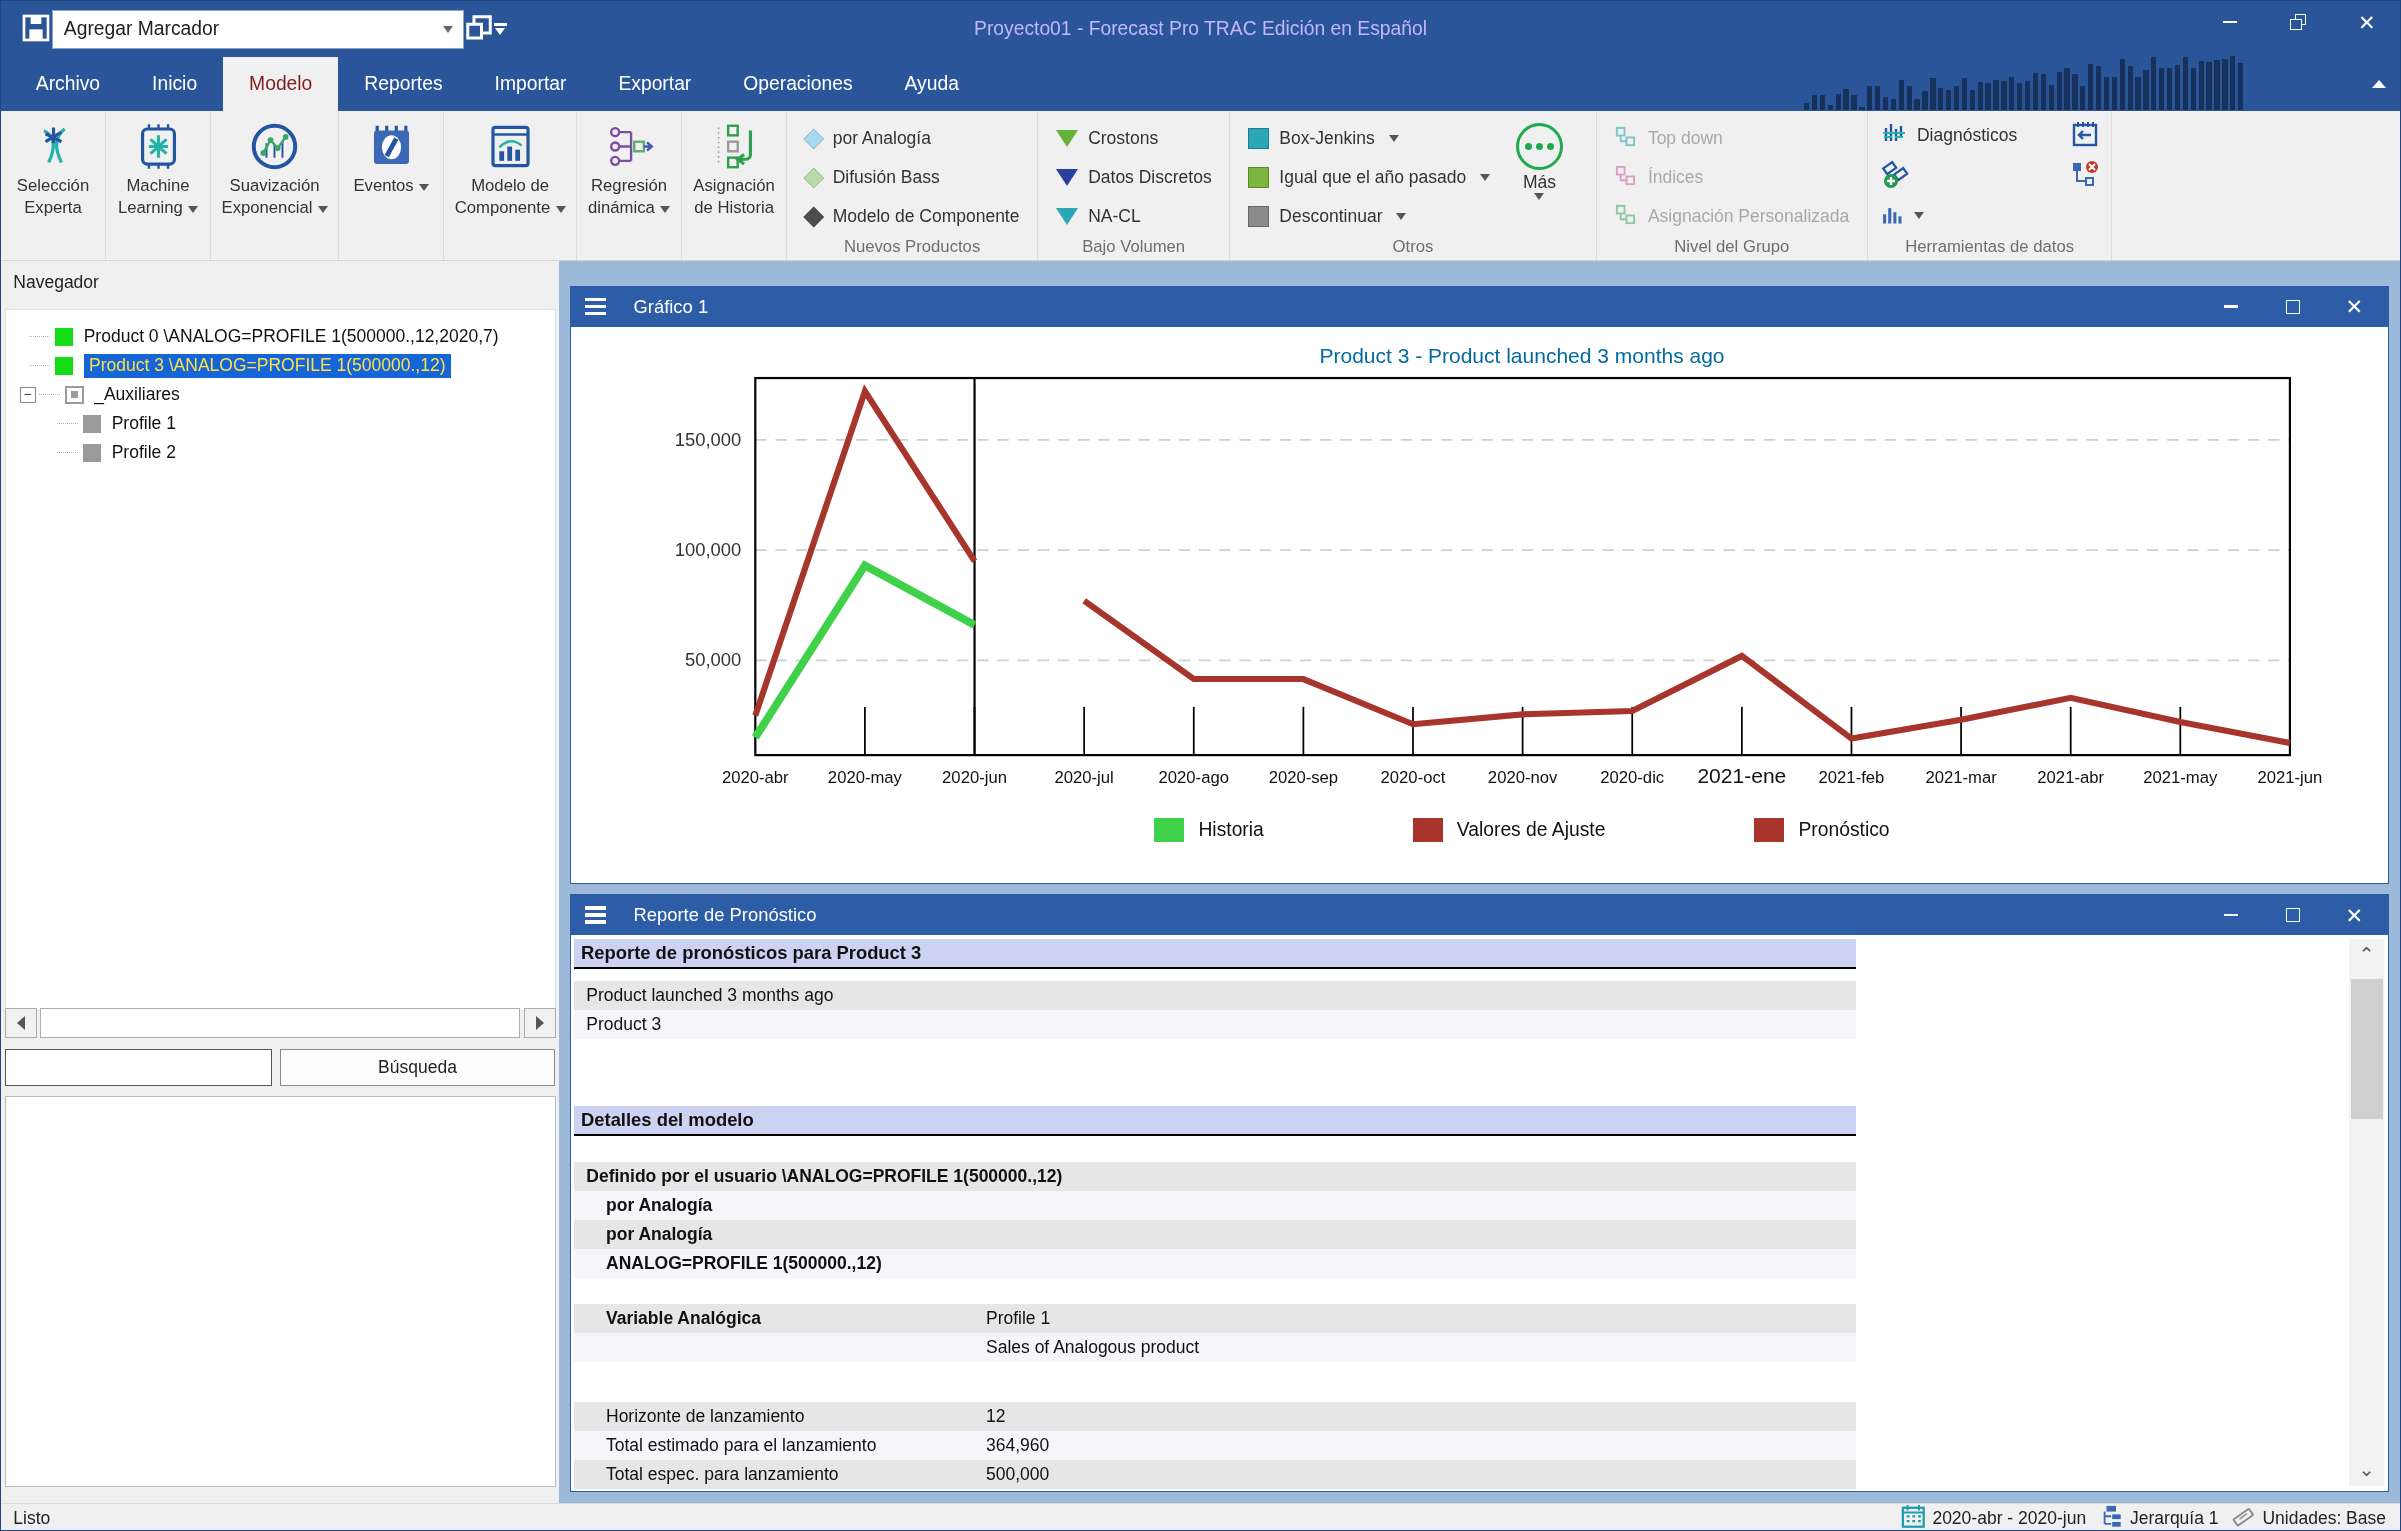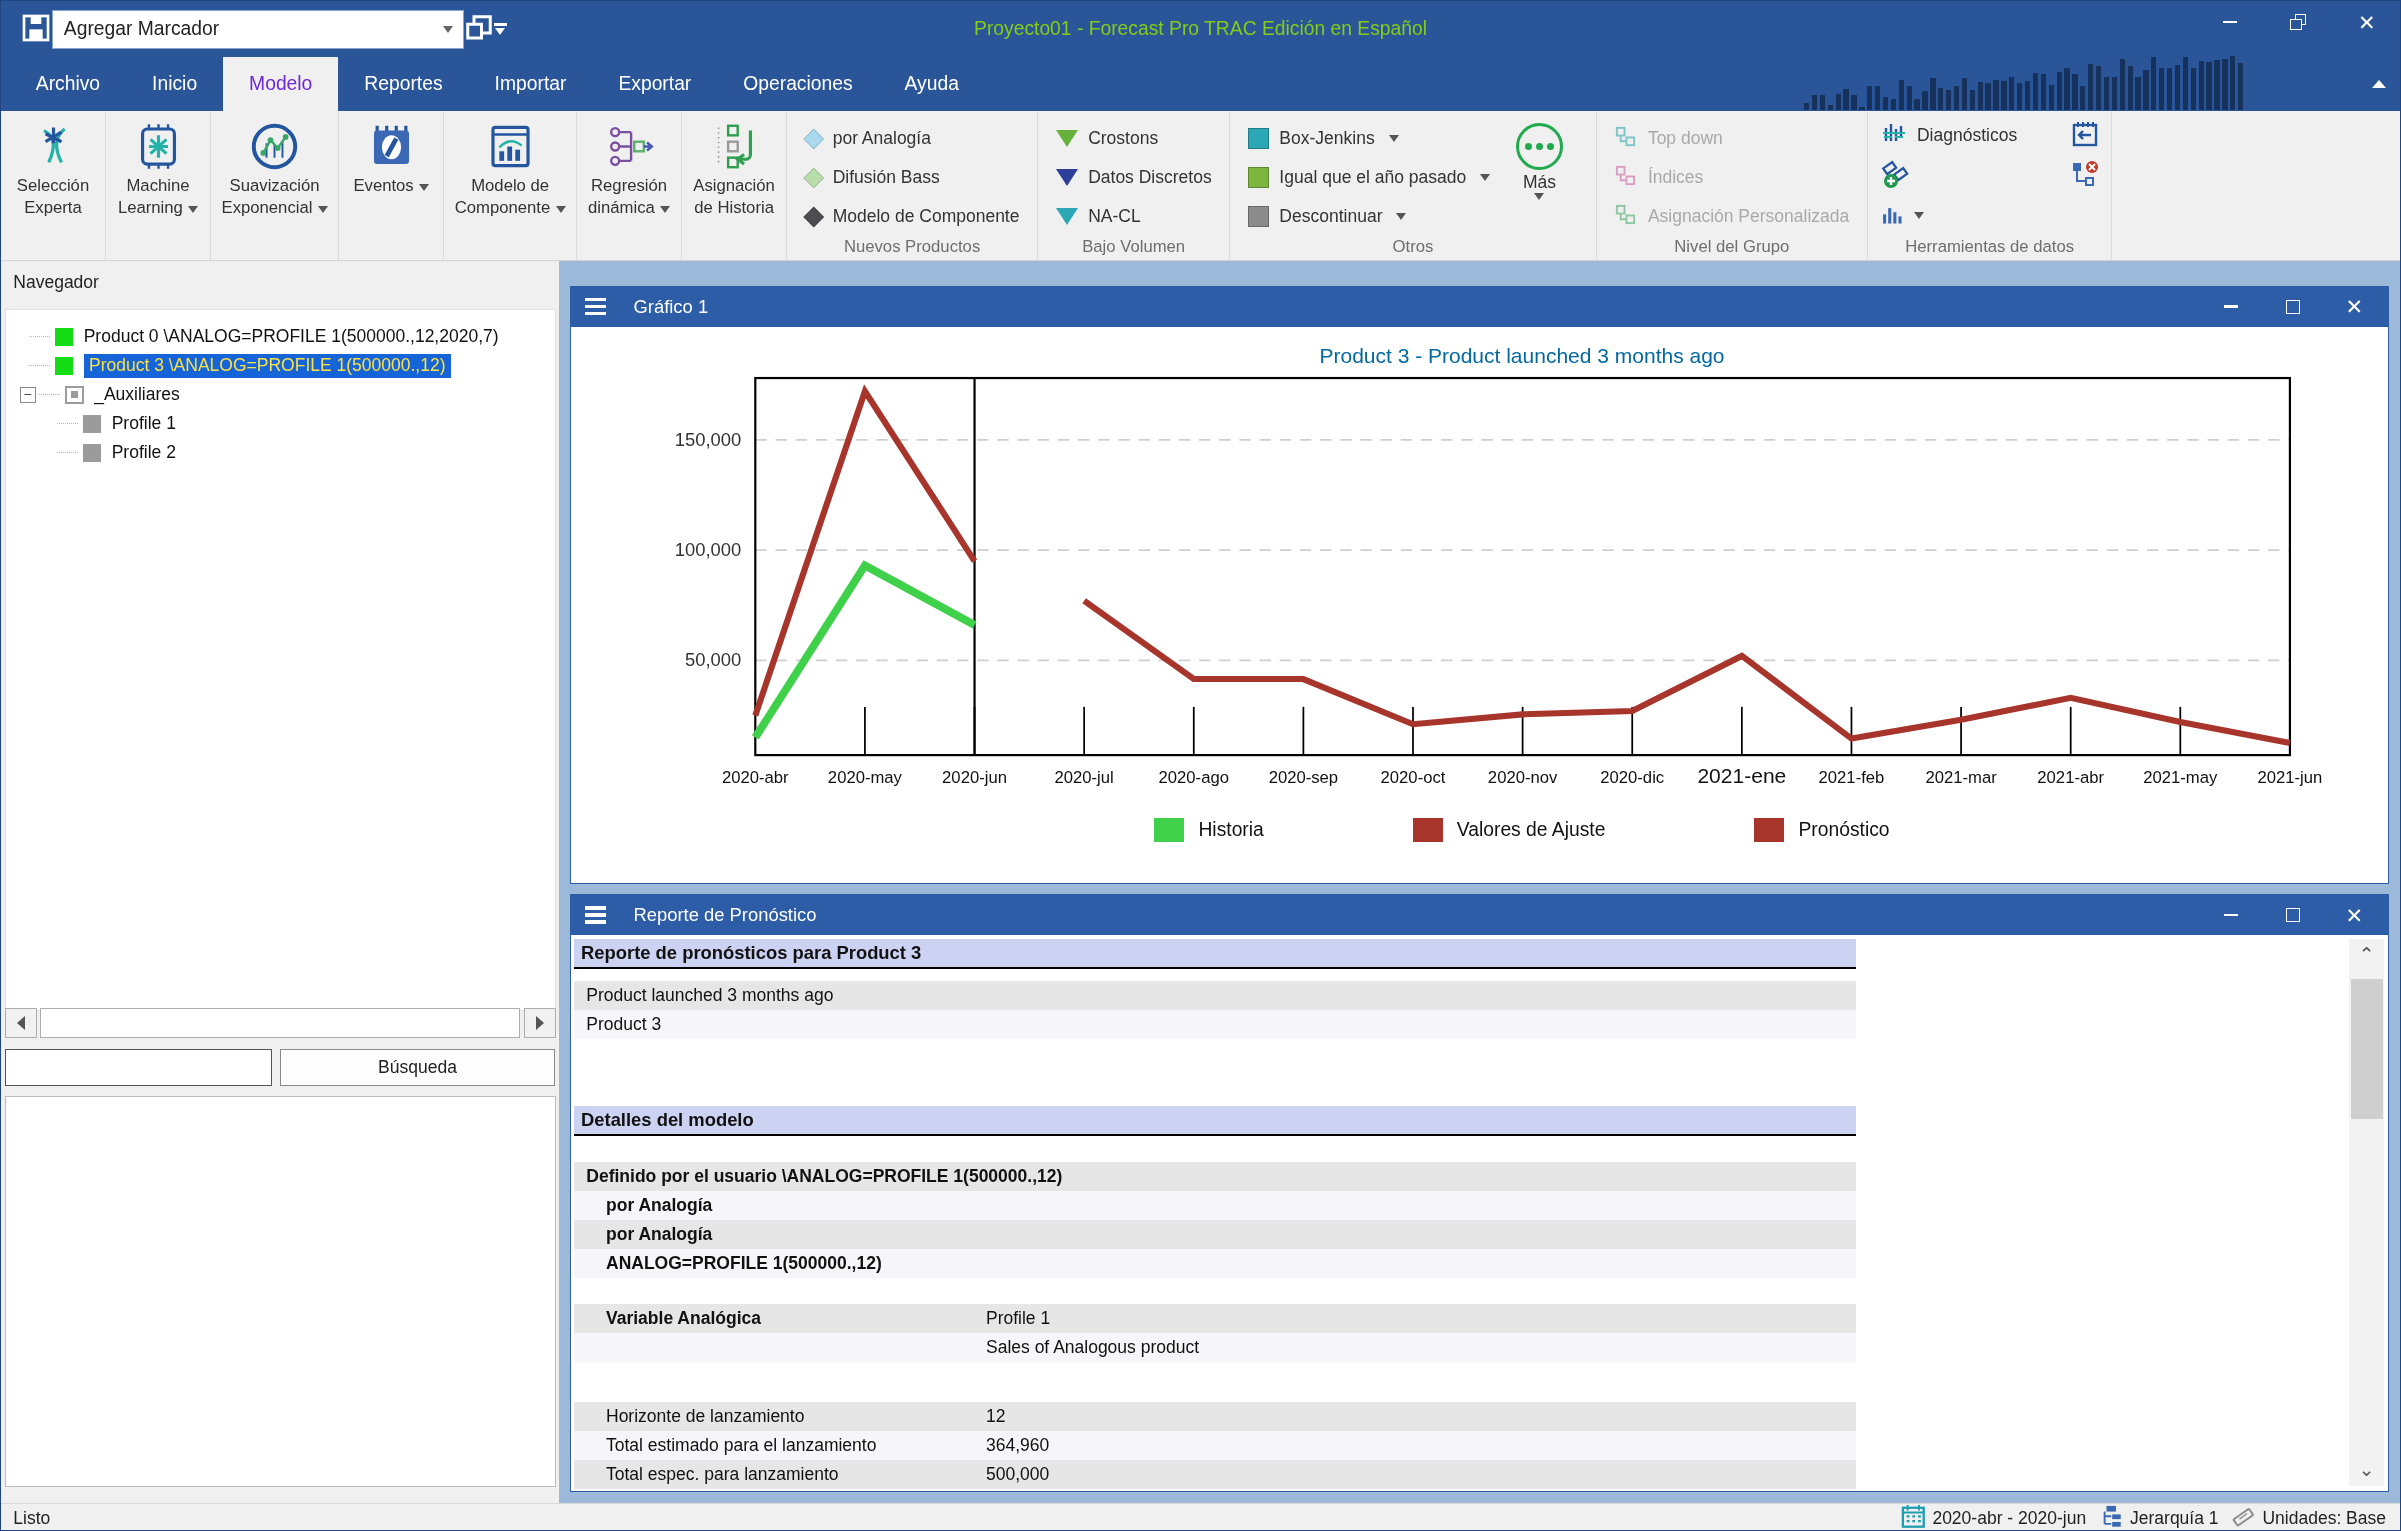--- a/index.html
+++ b/index.html
@@ -8,37 +8,37 @@
   #app { position:relative; width:2401px; height:1531px; border:1.8px solid #20457f; overflow:hidden; }
 
   
   #titlebar { position:absolute; left:0; top:0; width:100%; height:56px; background:#2a5699; display:flex; align-items:center; }
   #qat { display:flex; align-items:center; padding-left:19.3px; }
   .combo { width:412px; height:39px; background:#fff; border:0.9px solid #89a6cc; display:flex; align-items:center; padding:0 10.5px; }
   .combo .val { flex:1; font-size:19.3px; color:#222; }
   .caret-down { width:0; height:0; border-left:7px solid transparent; border-right:7px solid transparent; border-top:8.8px solid #666; }
   .caret-down.white { border-top-color:#fff; }
   .caret-down.small { border-left-width:5.3px; border-right-width:5.3px; border-top-width:7px; }
-  #win-title { position:absolute; left:0; right:0; text-align:center; color:#84cc16; font-size:19.3px; pointer-events:none; }
+  #win-title { position:absolute; left:0; right:0; text-align:center; color:#c4b5fd; font-size:19.3px; pointer-events:none; }
   #app-winbtns { position:absolute; right:21px; top:8.8px; display:flex; gap:44px; align-items:center; }
   .wb { color:#fff; display:flex; align-items:center; justify-content:center; width:24.6px; height:24.6px; }
   .wb .minbar { width:14px; height:2.6px; background:#fff; }
   .wb .maxbox { width:14px; height:14px; border:1.8px solid #fff; }
   .wb .restore { position:relative; width:16px; height:16px; }
   .wb .restore i { position:absolute; width:11.4px; height:11.4px; border:1.8px solid #fff; display:block; }
   .wb .restore i:first-child { right:0; top:0; }
   .wb .restore i:last-child { left:0; bottom:0; background:#2a5699; }
   .wb .x { font-size:21px; line-height:21px; }
   #sparkline { position:absolute; right:105px; top:39px; width:491px; height:70px; display:flex; align-items:flex-end; gap:2.6px; z-index:3; }
   #sparkline b { display:block; width:5.3px; background:#16325c; }
 
   
   #tabsrow { position:absolute; left:0; top:56px; width:100%; height:54px; background:#2a5699; display:flex; align-items:stretch; padding-left:8.8px; }
   .tab { color:#fff; font-size:19.3px; display:flex; align-items:center; padding:0 26px; cursor:default; }
-  .tab.active { background:#f0f0f0; color:#6d28d9; }
+  .tab.active { background:#f0f0f0; color:#7f1d1d; }
   #ribbon-collapse { position:absolute; right:14px; top:79px; width:0; height:0; border-left:7px solid transparent; border-right:7px solid transparent; border-bottom:8px solid #fff; }
 
   
   #ribbon { position:absolute; left:0; top:111px; width:100%; height:149px; background:#f0f0f0; border-bottom:0.9px solid #d5d5d5; display:flex; }
   .bigbtn { min-width:105px; padding:5.3px 10.5px 0; border-right:0.9px solid #dcdcdc; display:flex; flex-direction:column; align-items:center; text-align:center; }
   .bigbtn .bicon { height:58px; display:flex; align-items:center; }
   .bigbtn .blabel { font-size:16.7px; color:#333; line-height:22px; white-space:nowrap; }
   .bigbtn .blabel .caret-down { display:inline-block; border-left-width:5.3px; border-right-width:5.3px; border-top-width:7px; margin-left:5.3px; border-top-color:#555; }
   .rgroup { position:relative; border-right:0.9px solid #dcdcdc; padding:7px 12.3px 26px; }
   .rgroup .gtitle { position:absolute; bottom:3.5px; left:0; right:0; text-align:center; font-size:16.7px; color:#6e6e6e; white-space:nowrap; }

